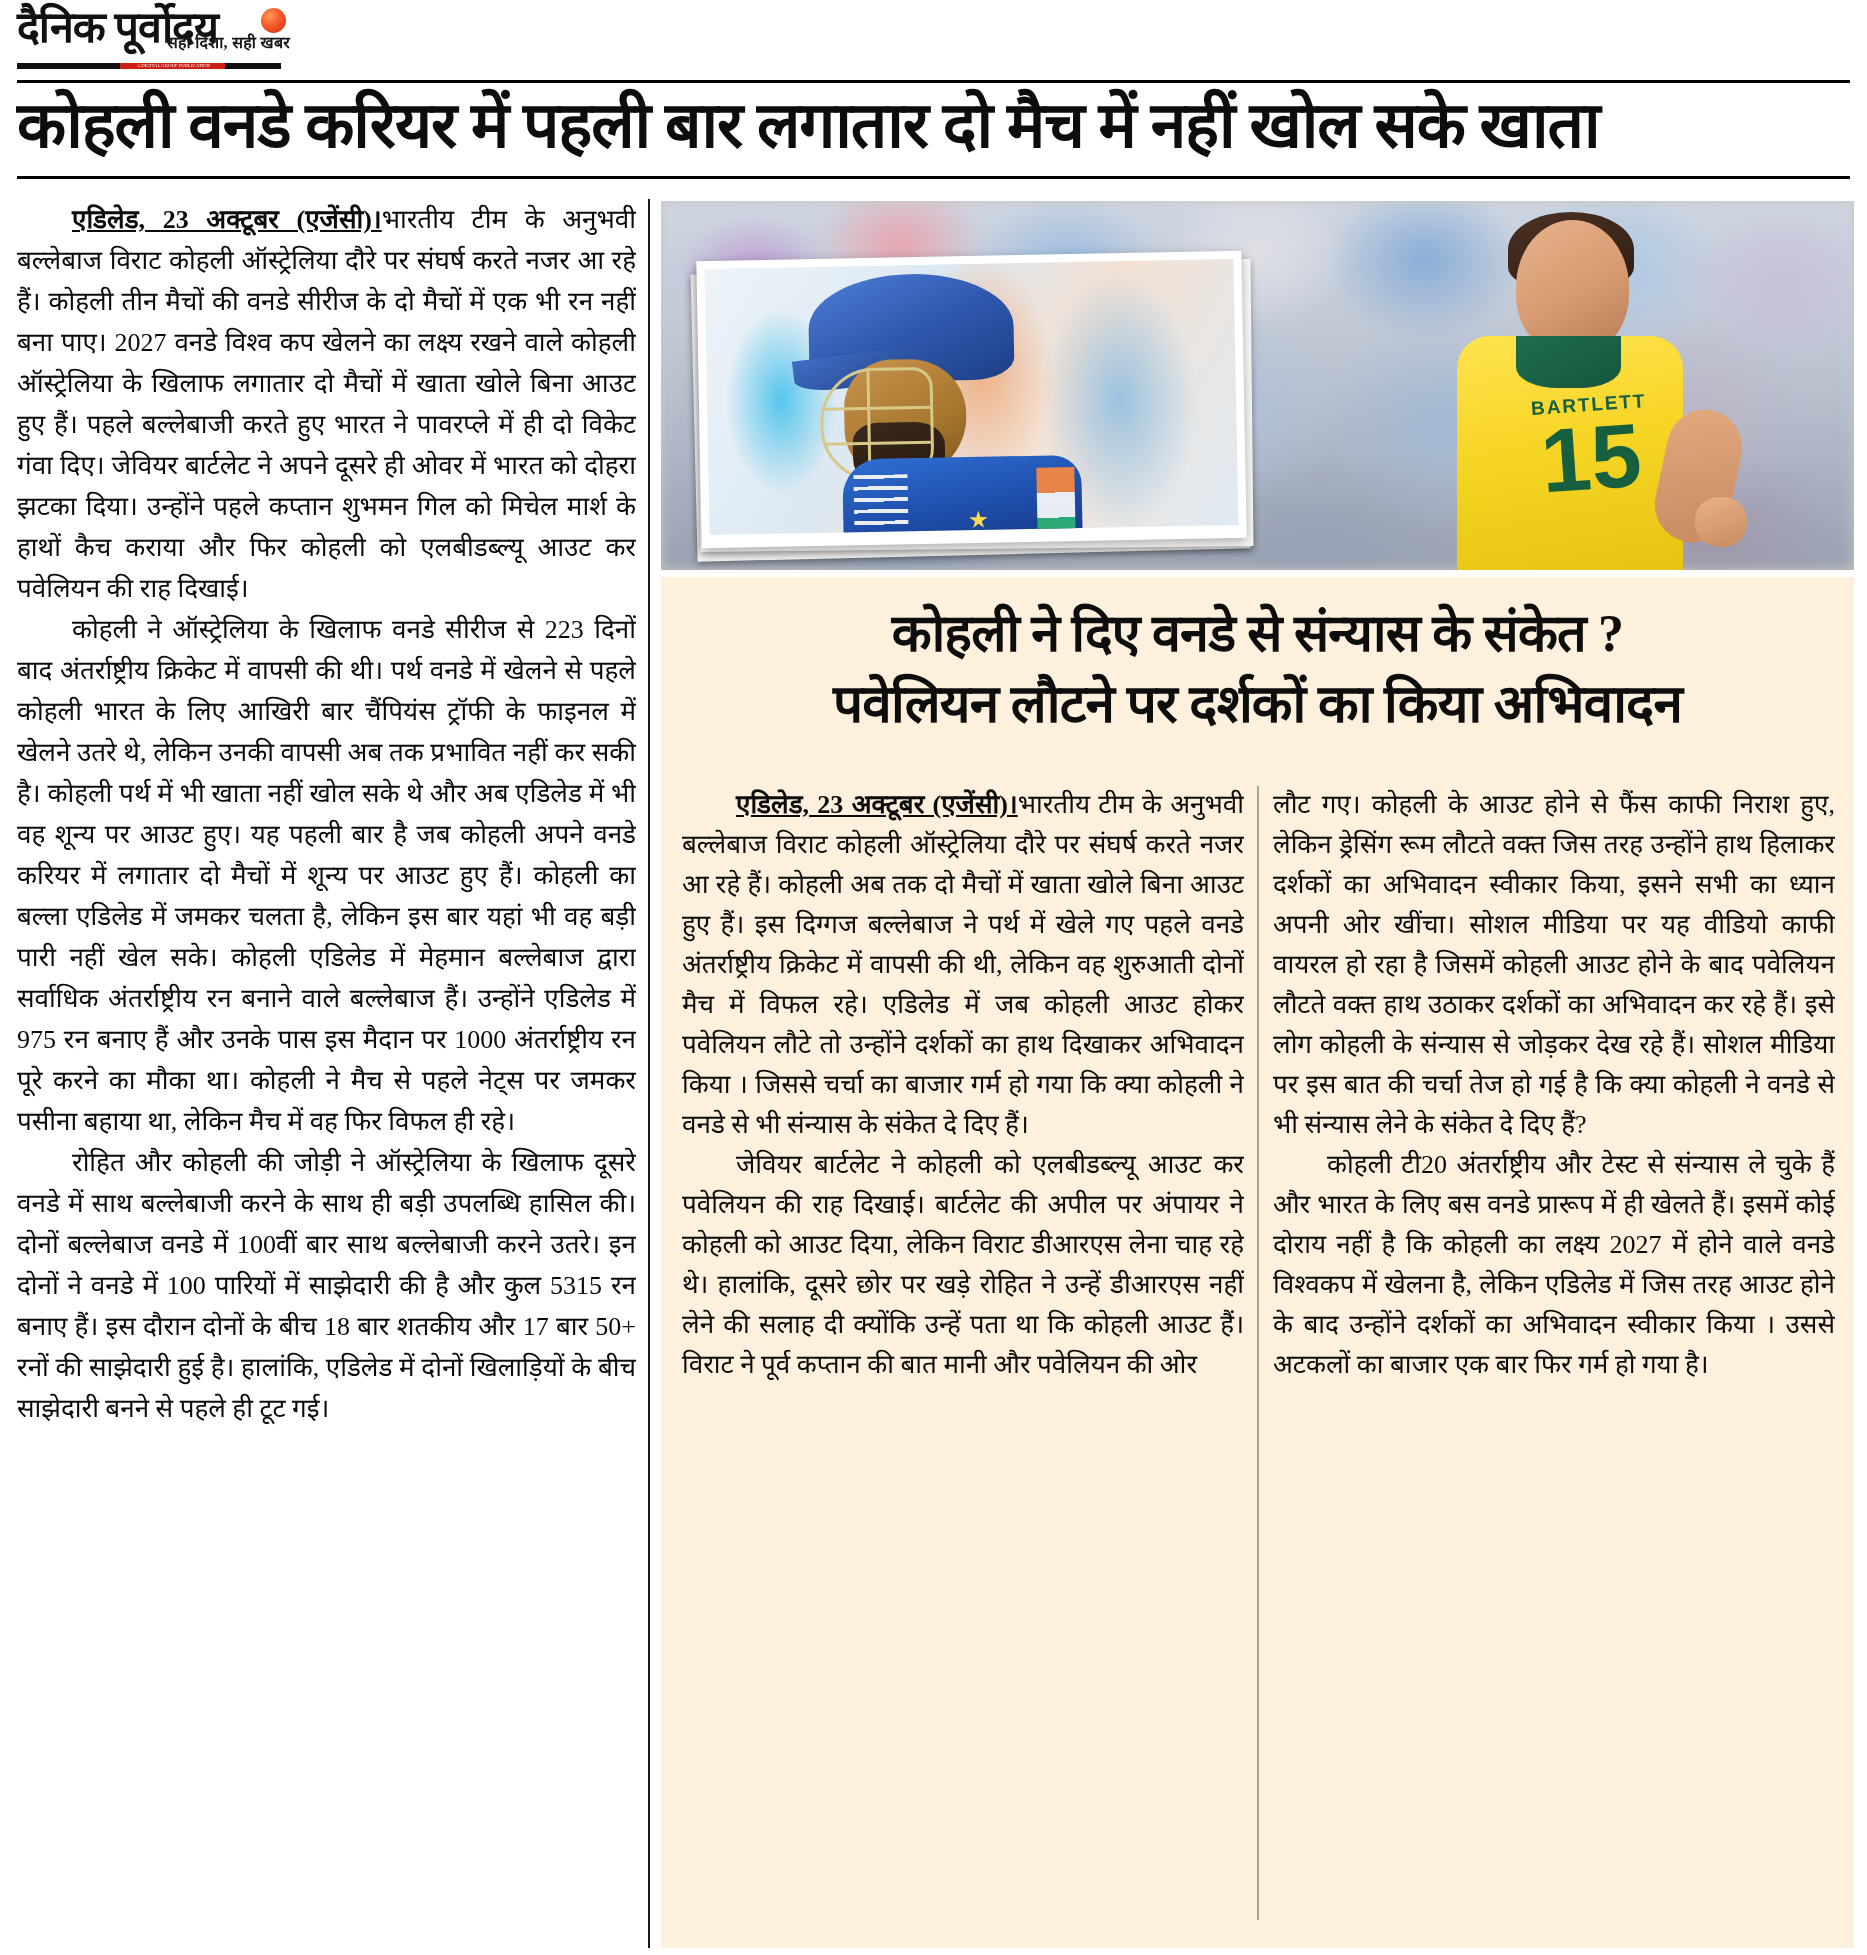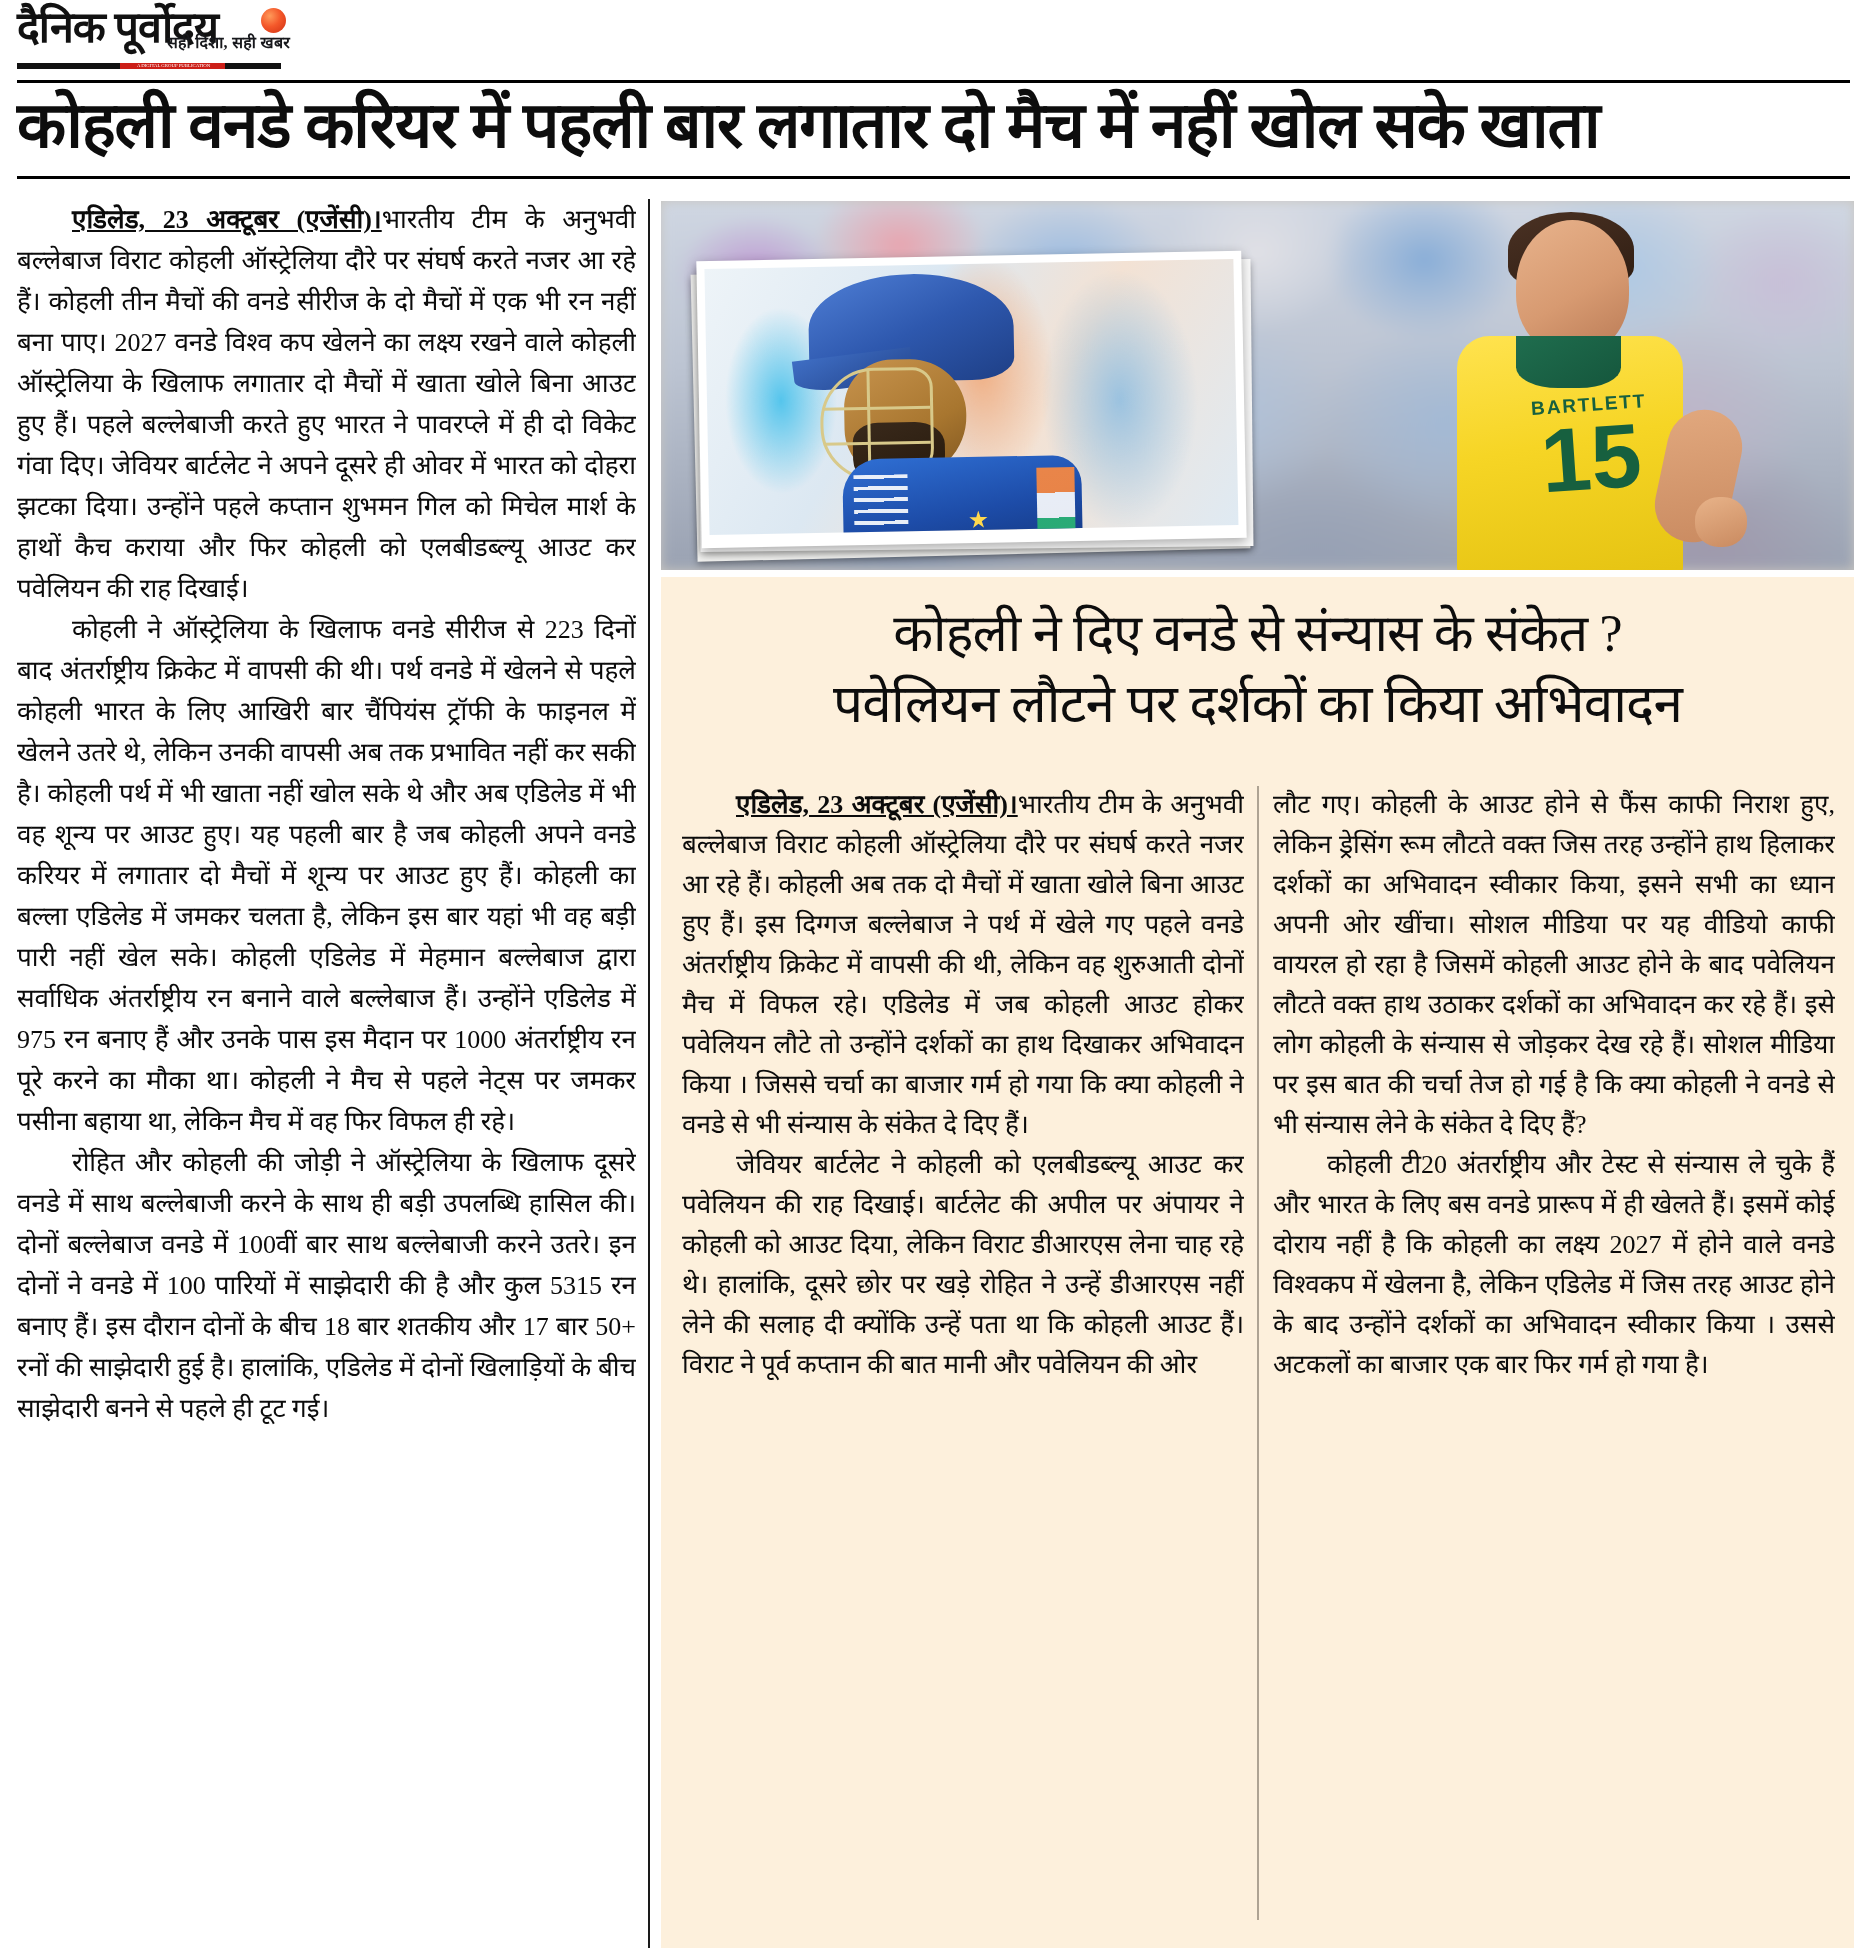--- a/index.html
+++ b/index.html
@@ -420,21 +420,21 @@
     width: 1193px;
     height: 1371px;
     background: #fdf0dc;
   }
   .box-head {
     position: absolute;
     left: 0;
     top: 21px;
     width: 1193px;
     text-align: center;
-    font-weight: normal;
+    font-weight: bold;
     font-size: 52px;
     line-height: 71px;
     letter-spacing: -0.8px;
     color: #0d0d0d;
     white-space: nowrap;
   }
   .box-head .l2 { font-size: 53px; text-align: center; }
 
   .box-cols {
     position: absolute;

